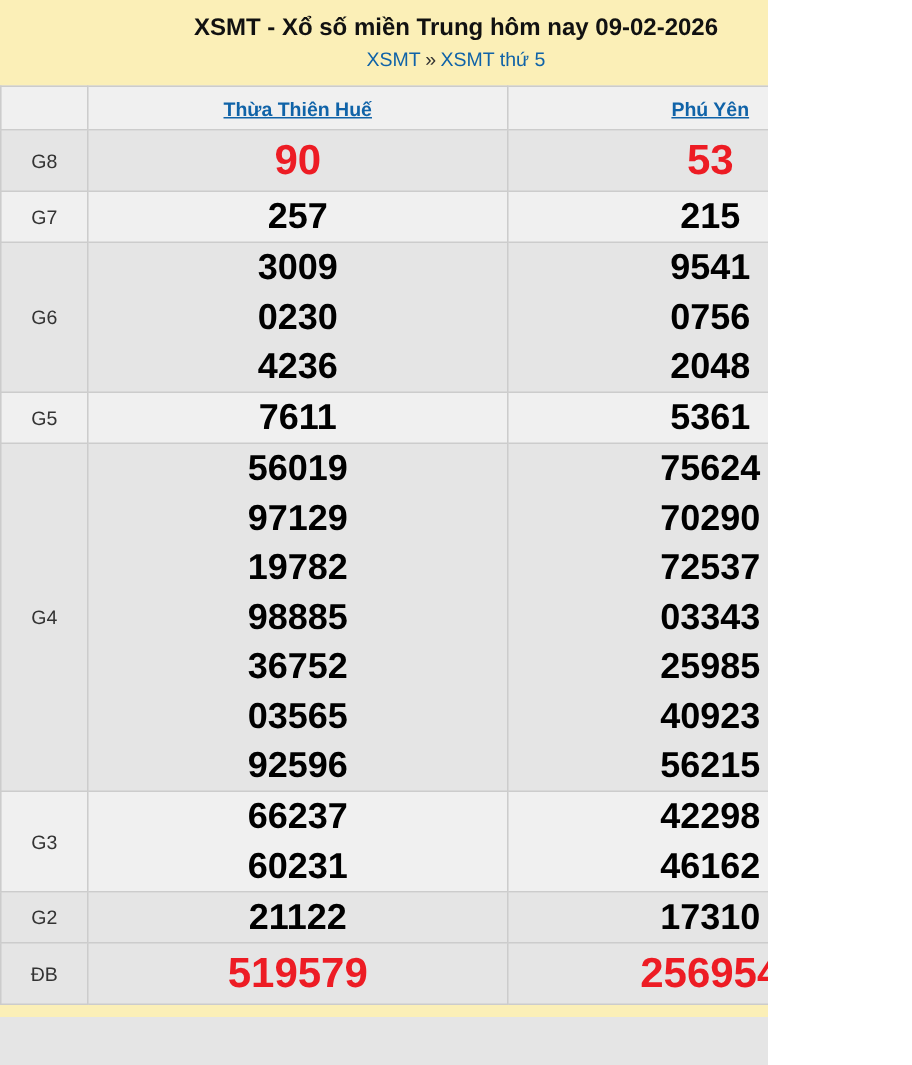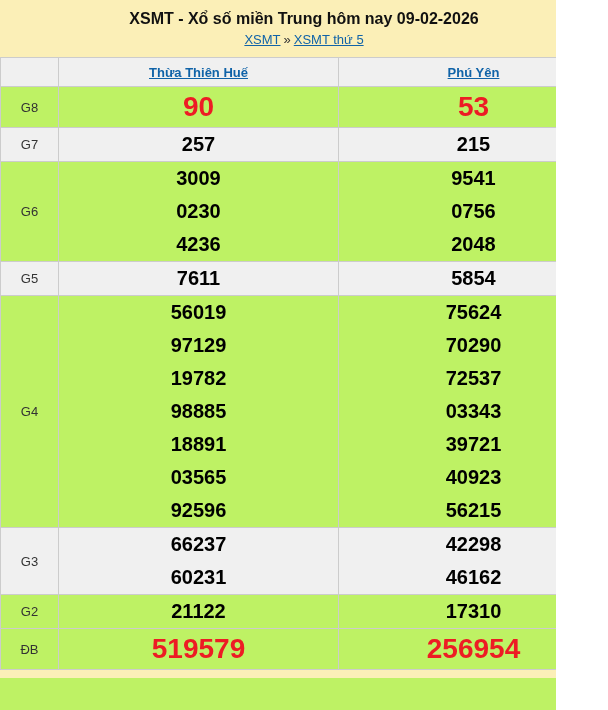--- a/index.html
+++ b/index.html
@@ -9,24 +9,24 @@
     --gray-row: #F0F0F0;
     --border: #CCCCCC;
   }
   * { box-sizing: border-box; }
   html, body {
     margin: 0; padding: 0;
     background: #fff;
     font-family: "Liberation Sans", sans-serif;
   }
   .page {
-    width: 556px;
+    width: 512px;
     height: 710px;
     overflow: hidden;
-    background: #bef264;
+    background: #e5e5e5;
   }
   .top-banner {
     width: 608px;
     height: 57px;
     background: var(--yellow);
     text-align: center;
     padding-top: 9px;
   }
   .page-title {
     font-size: 16px;
@@ -34,21 +34,20 @@
     color: #111;
     line-height: 20px;
   }
   .breadcrumb {
     font-size: 13px;
     margin-top: 3px;
     color: #333;
   }
   .breadcrumb a {
     color: var(--blue);
-    text-decoration: underline;
     cursor: pointer;
   }
   .breadcrumb .sep { color: #333; padding: 0 3px; }
 
   table.results {
     width: 608px;
     border-collapse: collapse;
     table-layout: fixed;
     padding-left: 29px;
   }
@@ -74,21 +73,21 @@
     cursor: pointer;
   }
   tbody tr.alt { background: var(--gray-row); }
   .prize-label {
     font-size: 13px;
     font-weight: 400;
     color: #333;
   }
   .num {
     font-weight: bold;
-    font-size: 20px;
+    font-size: 24px;
     color: #000;
     line-height: 33px;
   }
   tr.hl .num {
     color: var(--red);
     font-size: 28px;
     line-height: 40px;
   }
   .bottom-strip {
     width: 608px;
@@ -156,40 +155,40 @@
             <div class="num">0756</div>
             <div class="num">2048</div>
           </td>
   </tr>
         <tr class="alt">
     <td class="prize-label">G5</td>
     <td>
             <div class="num">7611</div>
           </td>
     <td>
-            <div class="num">5854</div>
+            <div class="num">5361</div>
           </td>
   </tr>
         <tr>
     <td class="prize-label">G4</td>
     <td>
             <div class="num">56019</div>
             <div class="num">97129</div>
             <div class="num">19782</div>
             <div class="num">98885</div>
-            <div class="num">18891</div>
+            <div class="num">36752</div>
             <div class="num">03565</div>
             <div class="num">92596</div>
           </td>
     <td>
             <div class="num">75624</div>
             <div class="num">70290</div>
             <div class="num">72537</div>
             <div class="num">03343</div>
-            <div class="num">39721</div>
+            <div class="num">25985</div>
             <div class="num">40923</div>
             <div class="num">56215</div>
           </td>
   </tr>
         <tr class="alt">
     <td class="prize-label">G3</td>
     <td>
             <div class="num">66237</div>
             <div class="num">60231</div>
           </td>

